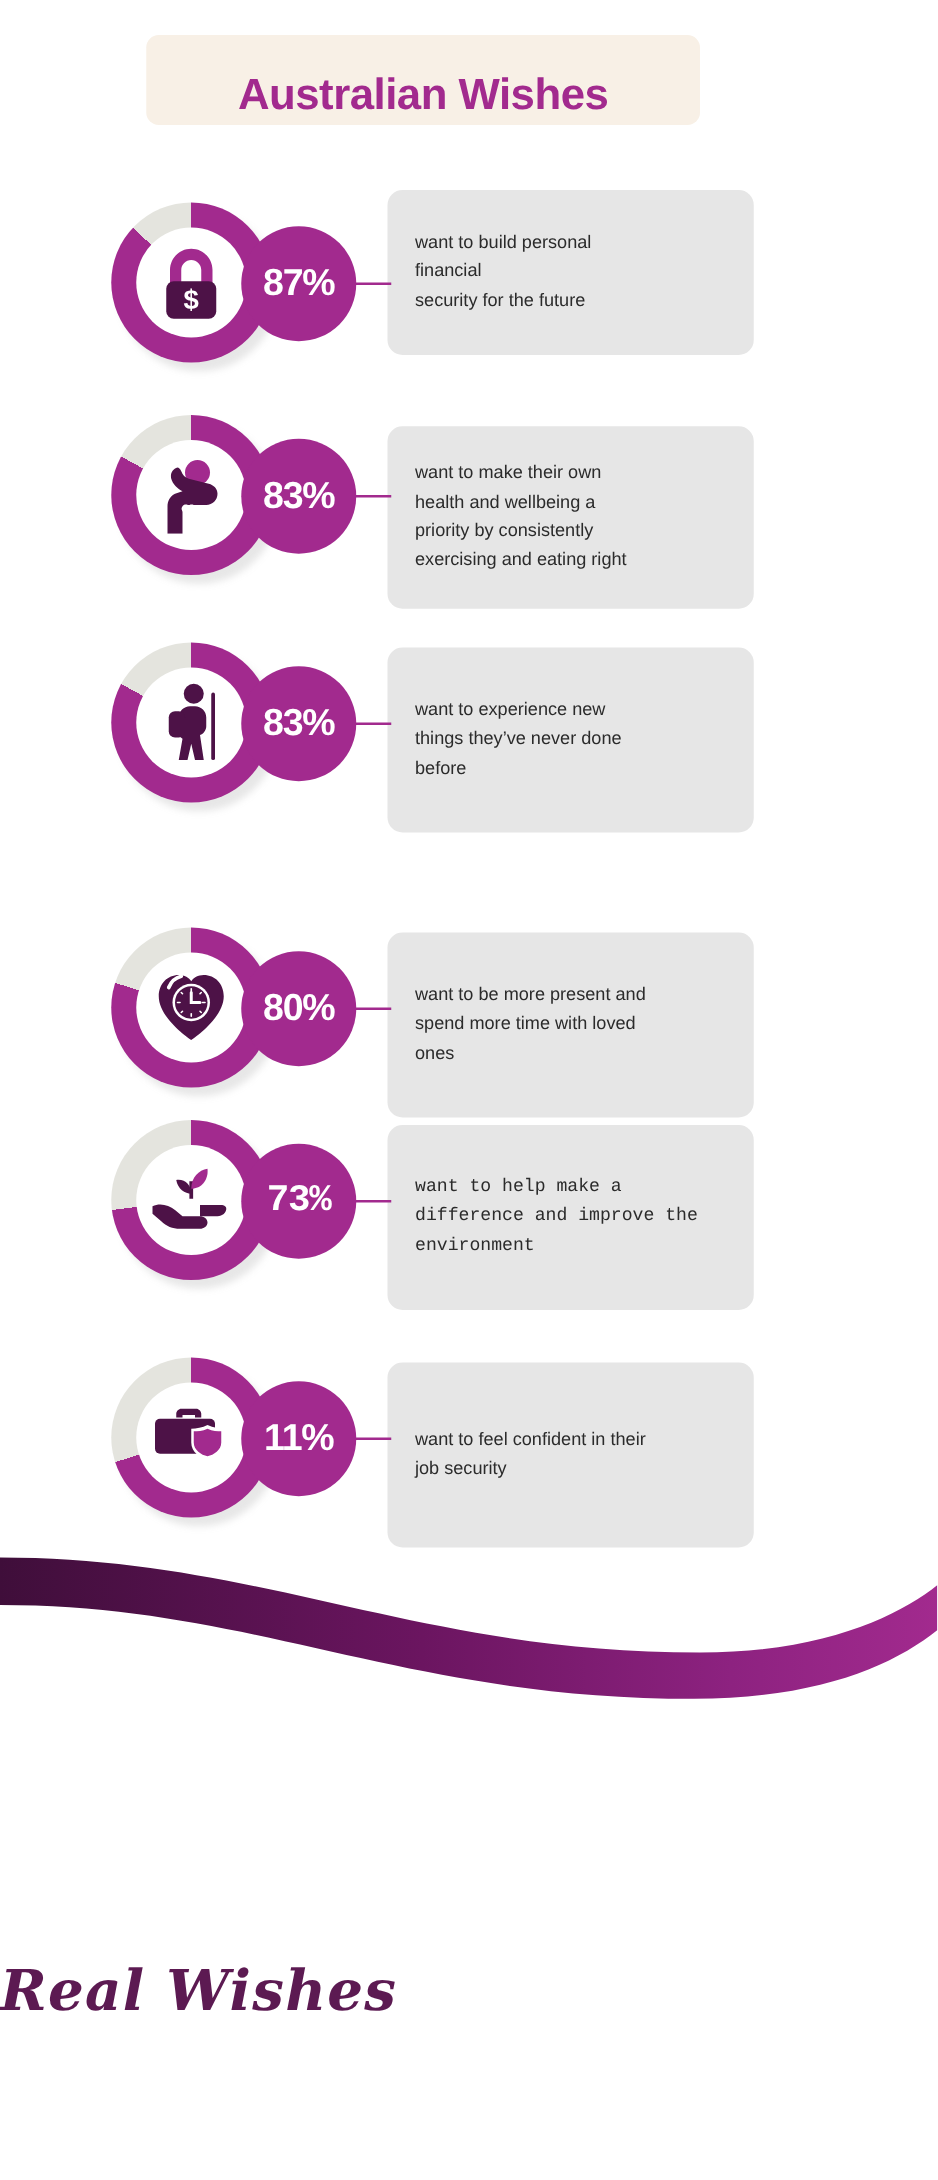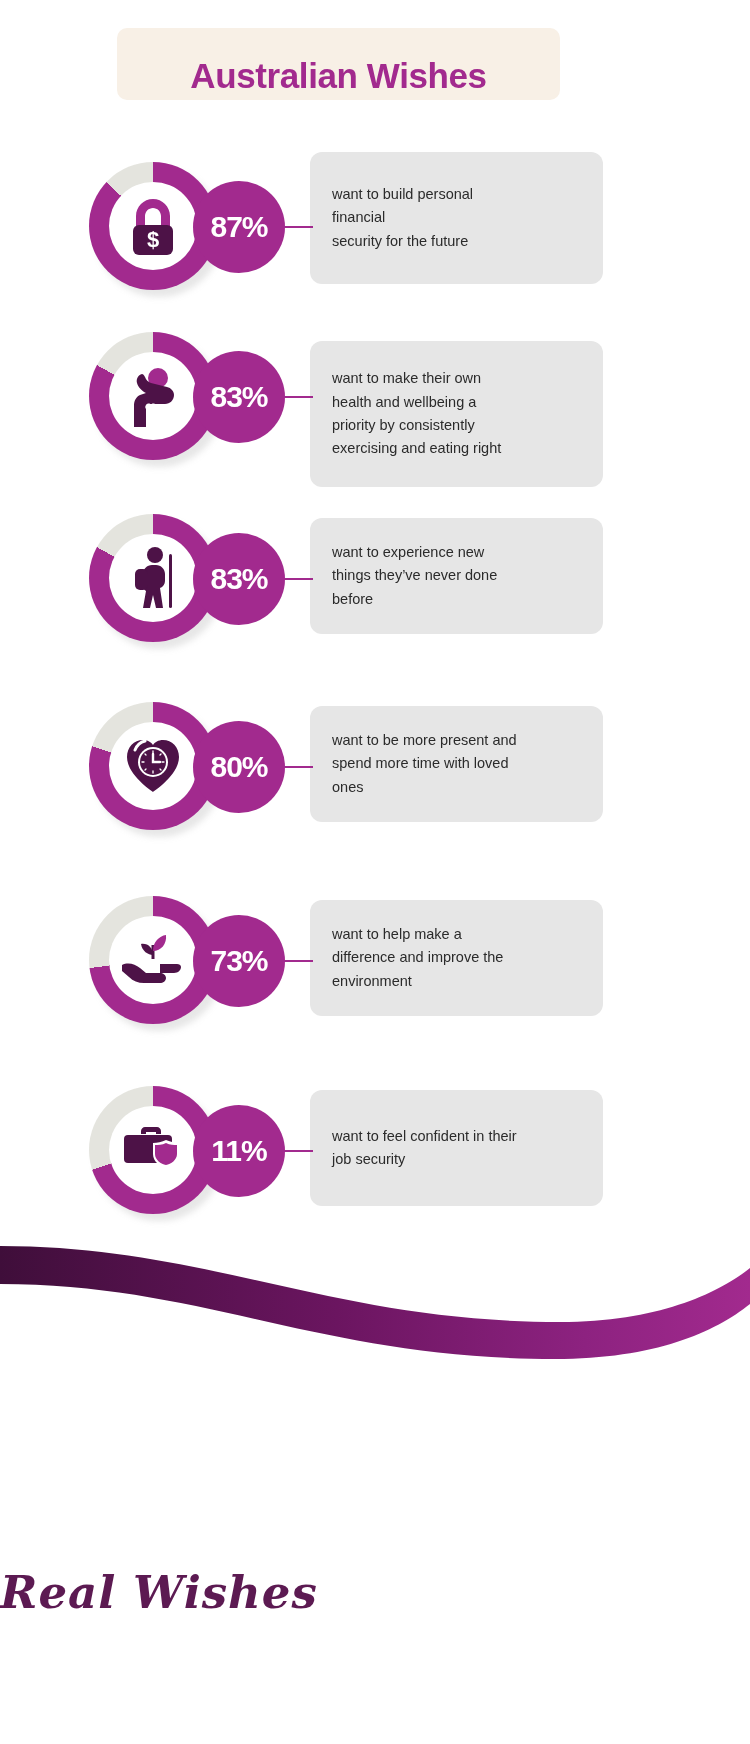--- a/index.html
+++ b/index.html
@@ -44,22 +44,22 @@
   
   .row {
     position: absolute;
     left: 0;
     width: 750px;
     height: 160px;
   }
   .row-1 { top: 148px; }
   .row-2 { top: 318px; }
   .row-3 { top: 500px; }
-  .row-4 { top: 688px; }
-  .row-5 { top: 882px; }
+  .row-4 { top: 728px; }
+  .row-5 { top: 882px; font-family: Liberation Mono, monospace; }
   .row-6 { top: 1072px; }
 
   
   .donut-wrap {
     position: absolute;
     left: 89px;
     top: 14px;
     width: 128px;
     height: 128px;
   }
@@ -135,21 +135,21 @@
   }
   .card-text {
     font-size: 14.5px;
     line-height: 1.62;
     color: #2b2b2b;
     white-space: pre-line;
   }
 
   .card-h120 { top: 4px;  height: 132px; }
   .card-h146 { top: -1px; height: 146px; margin-top: 24px; }
-  .card-h128 { top: 18px; height: 116px; }
+  .card-h128 { top: 18px; height: 148px; }
 
   
   .swoosh {
     position: absolute;
     left: 0;
     top: 1244px;
     width: 750px;
     height: 135px;
   }
 

